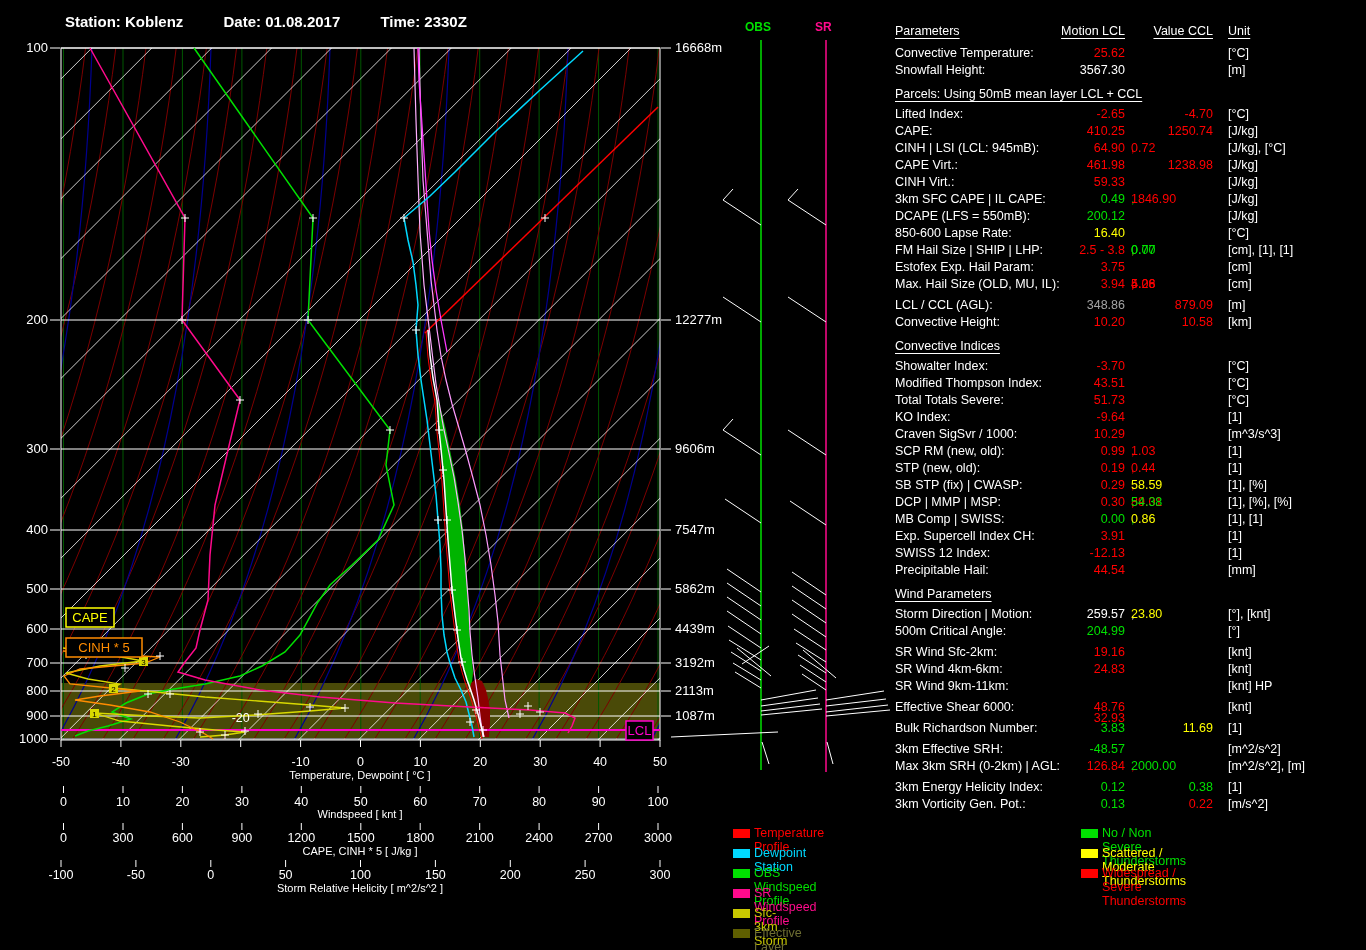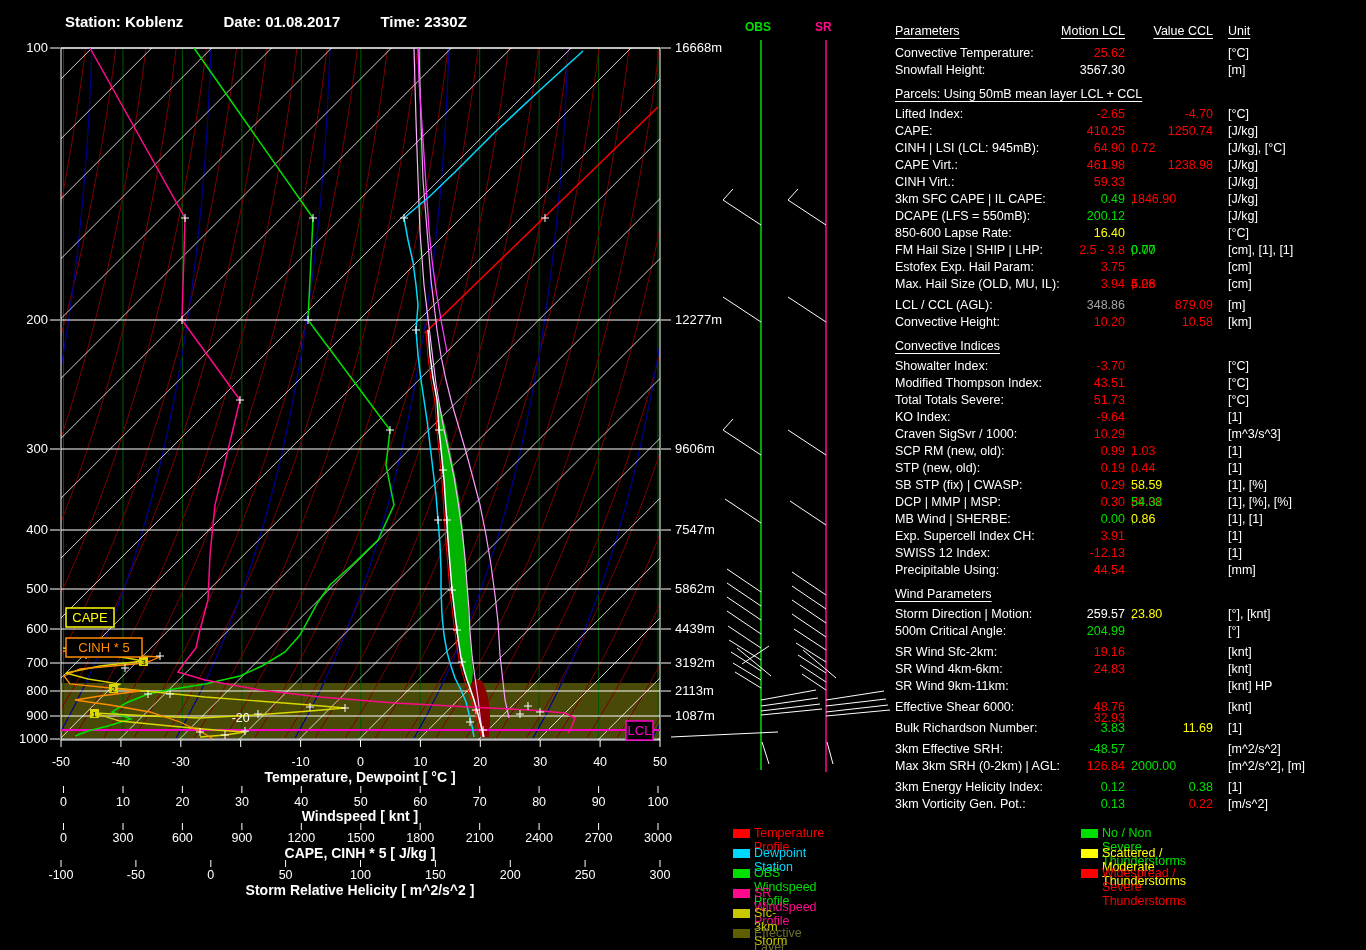--- a/index.html
+++ b/index.html
@@ -4,21 +4,21 @@
 <style>
   html,body{margin:0;padding:0;background:#000;}
   .screen{position:relative;width:1366px;height:950px;background:#000;overflow:hidden;
           font-family:"Liberation Sans",sans-serif;color:#fff;}
   .hdr{position:absolute;top:13px;left:65px;font-size:15px;font-weight:bold;white-space:nowrap;}
   .hdr span{margin-right:36px;}
   svg{position:absolute;top:0;left:0;}
   .plabel{position:absolute;width:34px;text-align:right;font-size:13px;}
   .hlabel{position:absolute;font-size:13px;}
   .axnum{position:absolute;transform:translateX(-50%);font-size:12.5px;}
-  .axtitle{position:absolute;transform:translateX(-50%);font-size:14px;font-weight:bold;}
+  .axtitle{position:absolute;transform:translateX(-50%);font-size:11px;}
   .windlab{position:absolute;font-size:12px;font-weight:bold;}
   .tbl{position:absolute;left:895px;top:24px;width:471px;font-size:12.5px;}
   .trow{position:relative;height:17px;}
   .trow span{position:absolute;top:0;}
   .t-label{left:0;}
   .t-main{left:0;width:230px;text-align:right;}
   .t-extra{left:236px;}
   .t-ccl{left:238px;width:80px;text-align:right;}
   .t-unit{left:333px;}
   .thead{height:22px;}
@@ -587,40 +587,40 @@
         <span class="t-main" style="color: rgb(255, 0, 0);">0.30</span>
         <span class="t-extra">
           <span style="color: rgb(255, 0, 0);">,&nbsp;&nbsp;</span>
           <span style="color: rgb(255, 0, 0);">89.01</span>
           <span style="color: rgb(255, 0, 0);">,&nbsp;&nbsp;</span>
           <span style="color: rgb(0, 224, 0);">54.38</span>
         </span>
         <span class="t-unit">[1], [%], [%]</span>
       </div>
       <div class="trow">
-        <span class="t-label">MB Wind | SHERBE:</span>
+        <span class="t-label">MB Comp | SWISS:</span>
         <span class="t-main" style="color: rgb(0, 224, 0);">0.00</span>
         <span class="t-extra">
           <span style="color: rgb(0, 224, 0);">,&nbsp;&nbsp;</span>
           <span style="color: rgb(255, 255, 0);">0.86</span>
         </span>
         <span class="t-unit">[1], [1]</span>
       </div>
       <div class="trow">
         <span class="t-label">Exp. Supercell Index CH:</span>
         <span class="t-main" style="color: rgb(255, 0, 0);">3.91</span>
         <span class="t-unit">[1]</span>
       </div>
       <div class="trow">
         <span class="t-label">SWISS 12 Index:</span>
         <span class="t-main" style="color: rgb(255, 0, 0);">-12.13</span>
         <span class="t-unit">[1]</span>
       </div>
       <div class="trow">
-        <span class="t-label">Precipitable Using:</span>
+        <span class="t-label">Precipitable Hail:</span>
         <span class="t-main" style="color: rgb(255, 0, 0);">44.54</span>
         <span class="t-unit">[mm]</span>
       </div>
       <div class="tsec">Wind Parameters</div>
       <div class="trow">
         <span class="t-label">Storm Direction | Motion:</span>
         <span class="t-main" style="color: rgb(255, 255, 255);">259.57</span>
         <span class="t-extra">
           <span style="color: rgb(255, 255, 255);">,&nbsp;&nbsp;</span>
           <span style="color: rgb(255, 255, 0);">23.80</span>

